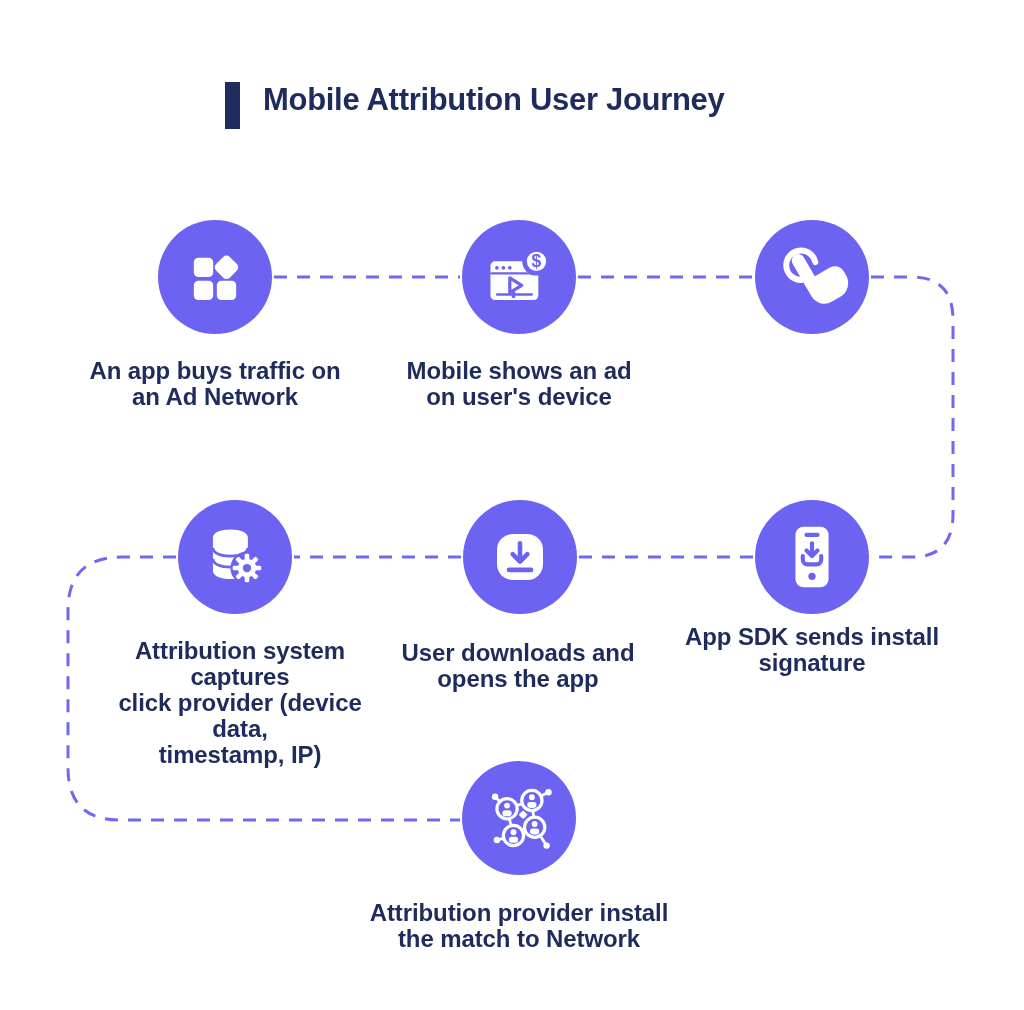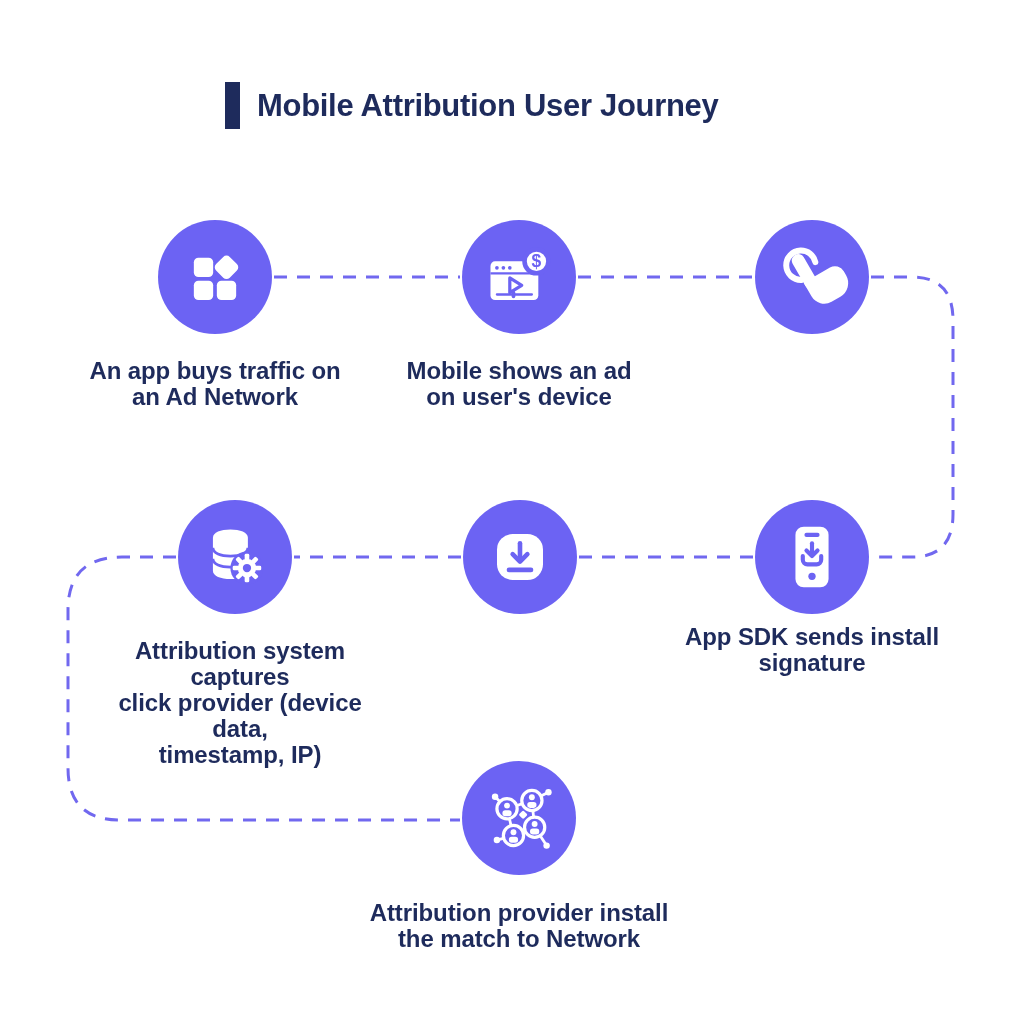--- a/index.html
+++ b/index.html
@@ -12,21 +12,21 @@
   html,body{width:1024px;height:1010px;}
   body{
     background:var(--bg);
     font-family:"Liberation Sans","DejaVu Sans",sans-serif;
     position:relative;
     overflow:hidden;
   }
   .canvas{position:absolute;inset:0;width:1024px;height:1010px;}
   .title-wrap{
     position:absolute;left:225px;top:82px;
-    display:flex;align-items:center;gap:17px;
+    display:flex;align-items:flex-start;gap:23px;
   }
   .title-bar{width:15px;height:47px;background:var(--navy);}
   .title-text{
     font-size:31px;font-weight:800;color:var(--navy);
     letter-spacing:-0.3px;white-space:nowrap;
   }
   .connectors{position:absolute;left:0;top:0;pointer-events:none;}
   .connector{stroke:var(--connector);stroke-width:3;fill:none;stroke-dasharray:13 10;}
   .circle{
     position:absolute;width:114px;height:114px;border-radius:50%;
@@ -130,20 +130,22 @@
   <div class="circle" style="left:463px;top:500px">
     <svg viewBox="0 0 100 100">
       <rect x="25" y="25" width="50" height="50" rx="17" fill="#fff"></rect>
       <g stroke="#6C63F3" stroke-width="5" stroke-linecap="round" stroke-linejoin="round" fill="none">
         <path d="M50 35 v18"></path>
         <path d="M42 47 l8 8 8 -8"></path>
         <path d="M38 64 h24"></path>
       </g>
     </svg>
   </div>
+  <div class="caption" style="left:378px;top:640px;width:280px">User downloads and
+opens the app</div>
 
   <div class="circle" style="left:755px;top:500px">
     <svg viewBox="0 0 100 100">
       <rect x="32" y="17" width="36" height="66" rx="9" fill="#fff"></rect>
       <g stroke="#6C63F3" stroke-width="4.5" stroke-linecap="round" stroke-linejoin="round" fill="none">
         <path d="M44 26 h12"></path>
         <path d="M50 35 v13"></path>
         <path d="M44 43 l6 6 6 -6"></path>
         <path d="M40 49 v4 a5 5 0 0 0 5 5 h10 a5 5 0 0 0 5 -5 v-4"></path>
       </g>

